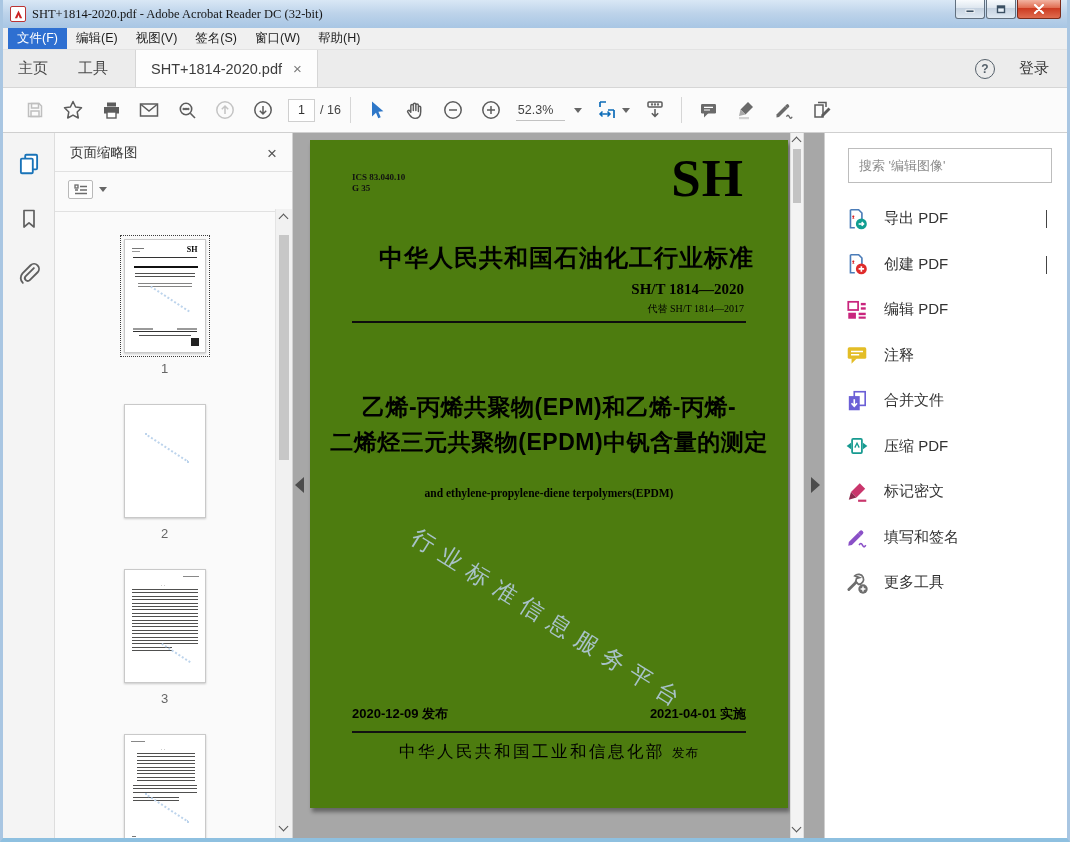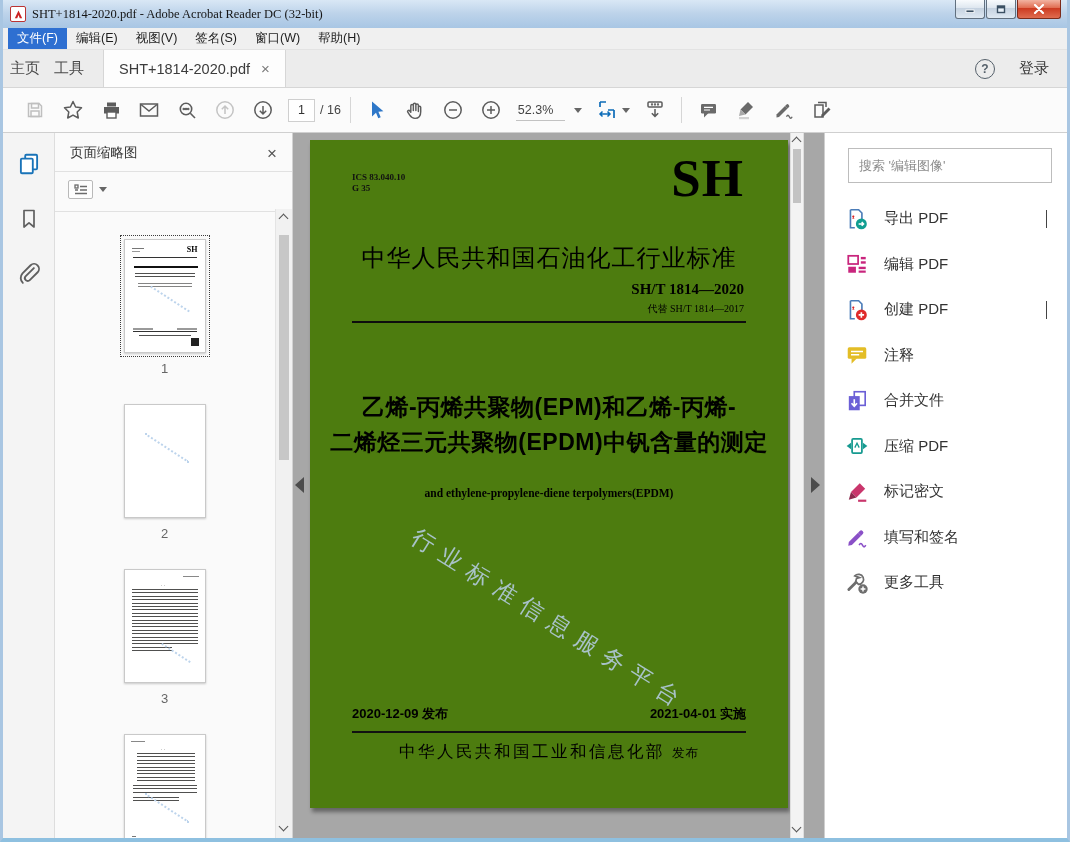--- a/index.html
+++ b/index.html
@@ -16,21 +16,21 @@
   .wbtn { width:30px; height:19px; border:1px solid #61707f; border-top:none; border-radius:0 0 3px 3px; background:linear-gradient(#f8fbfd,#dde6ef 45%,#c5d2e0 46%,#dfe9f2); display:flex; align-items:center; justify-content:center; margin-left:1px; }
   .wbtn.close { width:44px; background:linear-gradient(#f2b3a1,#e06a4e 45%,#cc3a20 46%,#df6c50); border-color:#7c2b1b; }
 
   
   .menubar { height:22px; background:#f0f0f0; display:flex; align-items:stretch; padding-left:5px; font-size:12.5px; border-bottom:1px solid #e3e3e3; }
   .menu-item { padding:0 9px; display:flex; align-items:center; color:#1d1d1d; }
   .menu-item.active { background:#2e6fd1; color:#fff; }
 
   
   .tabbar { height:38px; background:#ececec; display:flex; align-items:stretch; border-bottom:1px solid #d6d6d6; position:relative; }
-  .tab { display:flex; align-items:center; padding:0 7px; font-size:15px; color:#4a4a4a; }
+  .tab { display:flex; align-items:center; padding:0 15px; font-size:15px; color:#4a4a4a; }
   .doc-tab { background:#fdfdfd; border-left:1px solid #d6d6d6; border-right:1px solid #d6d6d6; margin-left:12px; gap:11px; padding:0 15px; color:#3c3c3c; font-size:14.5px; }
   .tab-close { color:#7a7a7a; font-size:15px; line-height:1; }
   .tabbar-right { position:absolute; right:18px; top:0; height:100%; display:flex; align-items:center; gap:24px; }
   .help-circle { width:20px; height:20px; border:1.6px solid #55606a; border-radius:50%; display:flex; align-items:center; justify-content:center; font-size:12px; font-weight:bold; color:#55606a; }
   .signin { font-size:15px; color:#333; }
 
   
   .toolbar { height:45px; background:#fbfbfb; border-bottom:1px solid #cfcfcf; display:flex; align-items:center; padding-left:13px; }
   .tbtn { width:38px; height:37px; display:flex; align-items:center; justify-content:center; }
   .tsep { width:1px; height:26px; background:#d6d6d6; margin:0 7px; }
@@ -72,21 +72,21 @@
   .page { position:absolute; left:17px; top:7px; width:478px; height:668px; background:#4d7c0f; box-shadow:2px 4px 4px rgba(0,0,0,.4); }
   .nav-arrow { position:absolute; top:344px; width:0; height:0; border-top:8px solid transparent; border-bottom:8px solid transparent; }
   .nav-left { left:2px; border-right:9px solid #4c4c4c; }
   .nav-right { right:4px; border-left:9px solid #4c4c4c; }
   .v-scroll { position:absolute; top:0; bottom:0; right:20px; width:14px; background:#f3f3f3; border-left:1px solid #dedede; border-right:1px solid #dedede; }
   .v-scroll .sthumb { position:absolute; left:2px; right:2px; top:16px; height:54px; background:#c3c3c3; }
 
   
   .p-ics { position:absolute; left:42px; top:32px; font-family:"Liberation Serif",serif; font-weight:bold; font-size:9px; line-height:11px; color:#111; }
   .p-logo { position:absolute; right:44px; top:12px; font-family:"Liberation Serif",serif; font-weight:bold; font-size:53px; line-height:1; color:#000; letter-spacing:1px; }
-  .p-stdname { position:absolute; left:34px; right:34px; top:102px; text-align:center; font-family:"Liberation Serif",serif; font-weight:normal; font-size:24px; letter-spacing:1px; color:#000; white-space:nowrap; }
+  .p-stdname { position:absolute; left:34px; right:34px; top:102px; text-align:right; font-family:"Liberation Serif",serif; font-weight:bold; font-size:24px; letter-spacing:1px; color:#000; white-space:nowrap; }
   .p-stdno { position:absolute; right:44px; top:141px; font-family:"Liberation Serif",serif; font-weight:bold; font-size:15px; color:#000; }
   .p-replace { position:absolute; right:44px; top:162px; font-family:"Liberation Serif",serif; font-size:10px; color:#000; }
   .p-rule { position:absolute; left:42px; right:42px; top:181px; height:2px; background:#0d0d0d; }
   .p-title { position:absolute; left:10px; right:10px; text-align:center; font-weight:bold; font-size:23px; letter-spacing:.5px; color:#000; white-space:nowrap; }
   .p-title.l1 { top:252px; } .p-title.l2 { top:287px; }
   .p-en { position:absolute; left:10px; right:10px; text-align:center; font-family:"Liberation Serif",serif; font-weight:bold; font-size:11.5px; color:#000; white-space:nowrap; }
   .p-en.l1 { top:330px; } .p-en.l2 { top:347px; }
   .p-wm { position:absolute; left:112px; top:382px; transform:rotate(32deg); transform-origin:0 0; font-size:23px; letter-spacing:9px; color:#b8cfe9; white-space:nowrap; opacity:.85; }
   .p-dates { position:absolute; left:42px; right:42px; top:565px; display:flex; justify-content:space-between; font-weight:bold; font-size:13px; color:#000; border-bottom:2px solid #111; padding-bottom:8px; }
   .p-issuer { position:absolute; left:0; right:0; top:601px; text-align:center; font-weight:normal; font-size:16.5px; letter-spacing:2.5px; color:#000; white-space:nowrap; }
@@ -421,47 +421,47 @@
               <circle cx="15" cy="15.5" r="5" fill="#119e92"></circle>
               <path d="M12.5,15.5 H17 M15.3,13.8 L17,15.5 L15.3,17.2" stroke="#fff" stroke-width="1.4"></path>
             </svg>
         </span>
         <span>导出 PDF</span>
         <span class="row-chev"><span class="chev down"></span></span>
       </div>
 
       <div class="tool-row">
         <span class="tool-ic">
+          <svg width="24" height="24" viewBox="0 0 22 22" fill="none">
+              <path d="M5,2.5 H12.5 L15.5,5.5 V12 M5,2.5 V19 H9" stroke="#4b7cb8" stroke-width="1.5"></path>
+              <path d="M7,8 L8.2,10.5 M8.2,8 L7,10.5" stroke="#d22" stroke-width="1.2"></path>
+              <circle cx="15" cy="15.5" r="5" fill="#df2b2b"></circle>
+              <path d="M12.5,15.5 H17.5 M15,13 V18" stroke="#fff" stroke-width="1.5"></path>
+            </svg>
+        </span>
+        <span>创建 PDF</span>
+        <span class="row-chev"><span class="chev down"></span></span>
+      </div>
+
+      <div class="tool-row">
+        <span class="tool-ic">
           <svg width="24" height="24" viewBox="0 0 22 22">
               <rect x="3" y="3.5" width="9" height="7.5" fill="none" stroke="#c9257d" stroke-width="1.6"></rect>
               <rect x="3" y="13.5" width="7" height="5.5" fill="#c9257d"></rect>
               <rect x="14.5" y="4.5" width="4.5" height="2.2" fill="#c9257d"></rect>
               <rect x="14.5" y="8.5" width="4.5" height="2.2" fill="#c9257d"></rect>
               <rect x="12.5" y="13.5" width="6.5" height="2.2" fill="#c9257d"></rect>
               <rect x="12.5" y="17" width="6.5" height="2" fill="#c9257d"></rect>
             </svg>
         </span>
         <span>编辑 PDF</span>
       </div>
 
       <div class="tool-row">
         <span class="tool-ic">
-          <svg width="24" height="24" viewBox="0 0 22 22" fill="none">
-              <path d="M5,2.5 H12.5 L15.5,5.5 V12 M5,2.5 V19 H9" stroke="#4b7cb8" stroke-width="1.5"></path>
-              <path d="M7,8 L8.2,10.5 M8.2,8 L7,10.5" stroke="#d22" stroke-width="1.2"></path>
-              <circle cx="15" cy="15.5" r="5" fill="#df2b2b"></circle>
-              <path d="M12.5,15.5 H17.5 M15,13 V18" stroke="#fff" stroke-width="1.5"></path>
-            </svg>
-        </span>
-        <span>创建 PDF</span>
-        <span class="row-chev"><span class="chev down"></span></span>
-      </div>
-
-      <div class="tool-row">
-        <span class="tool-ic">
           <svg width="24" height="24" viewBox="0 0 22 22">
               <rect x="2.5" y="4" width="17" height="10.5" rx="1.4" fill="#e3bd26"></rect>
               <path d="M6,14 L6,19 L11,14 Z" fill="#e3bd26"></path>
               <path d="M5.5,7.8 H16.5 M5.5,10.8 H13" stroke="#fff" stroke-width="1.3"></path>
             </svg>
         </span>
         <span>注释</span>
       </div>
 
       <div class="tool-row">

